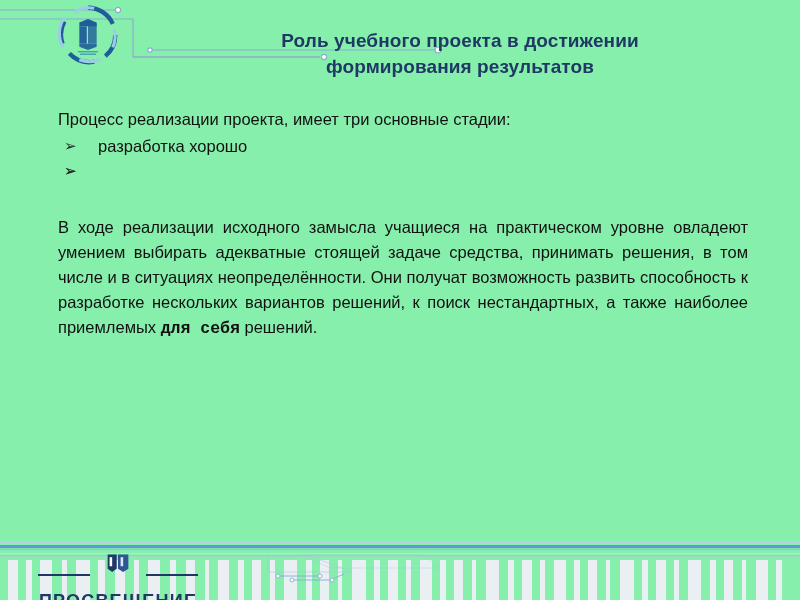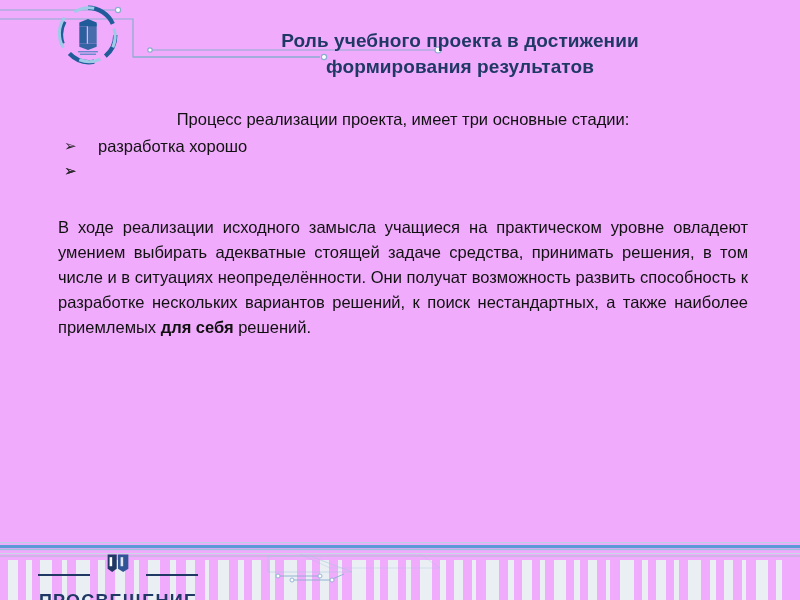--- a/index.html
+++ b/index.html
@@ -7,21 +7,21 @@
     padding: 0;
     background: #ffffff;
   }
   body {
     font-family: "Liberation Sans", sans-serif;
   }
   #slide {
     position: relative;
     width: 800px;
     height: 600px;
-    background: #f0abfc;
+    background: #86efac;
     overflow: hidden;
   }
 
   
   .circuit {
     position: absolute;
     left: 0;
     top: 0;
     width: 470px;
     height: 110px;
@@ -56,21 +56,20 @@
     position: absolute;
     left: 58px;
     top: 108px;
     width: 690px;
     color: #111111;
     font-size: 16.5px;
   }
   .lead {
     line-height: 1.38;
     margin: 0 0 3px 0;
-    text-align: center;
   }
   ul.bullets {
     list-style: none;
     margin: 0;
     padding: 0;
   }
   ul.bullets li {
     position: relative;
     padding-left: 40px;
     line-height: 1.52;
@@ -87,21 +86,21 @@
   .para {
     margin: 0;
     line-height: 1.52;
   }
   .para.justify {
     text-align: justify;
     text-justify: inter-word;
   }
   .gap-lg { height: 30px; }
   .gap-md { height: 26px; }
-  .b { font-weight: bold; }
+  .b { font-weight: bold; font-family: Liberation Mono, monospace; }
 
   
   .footer {
     position: absolute;
     left: 0;
     bottom: 0;
     width: 800px;
     height: 72px;
   }
   .footer-stripes {

